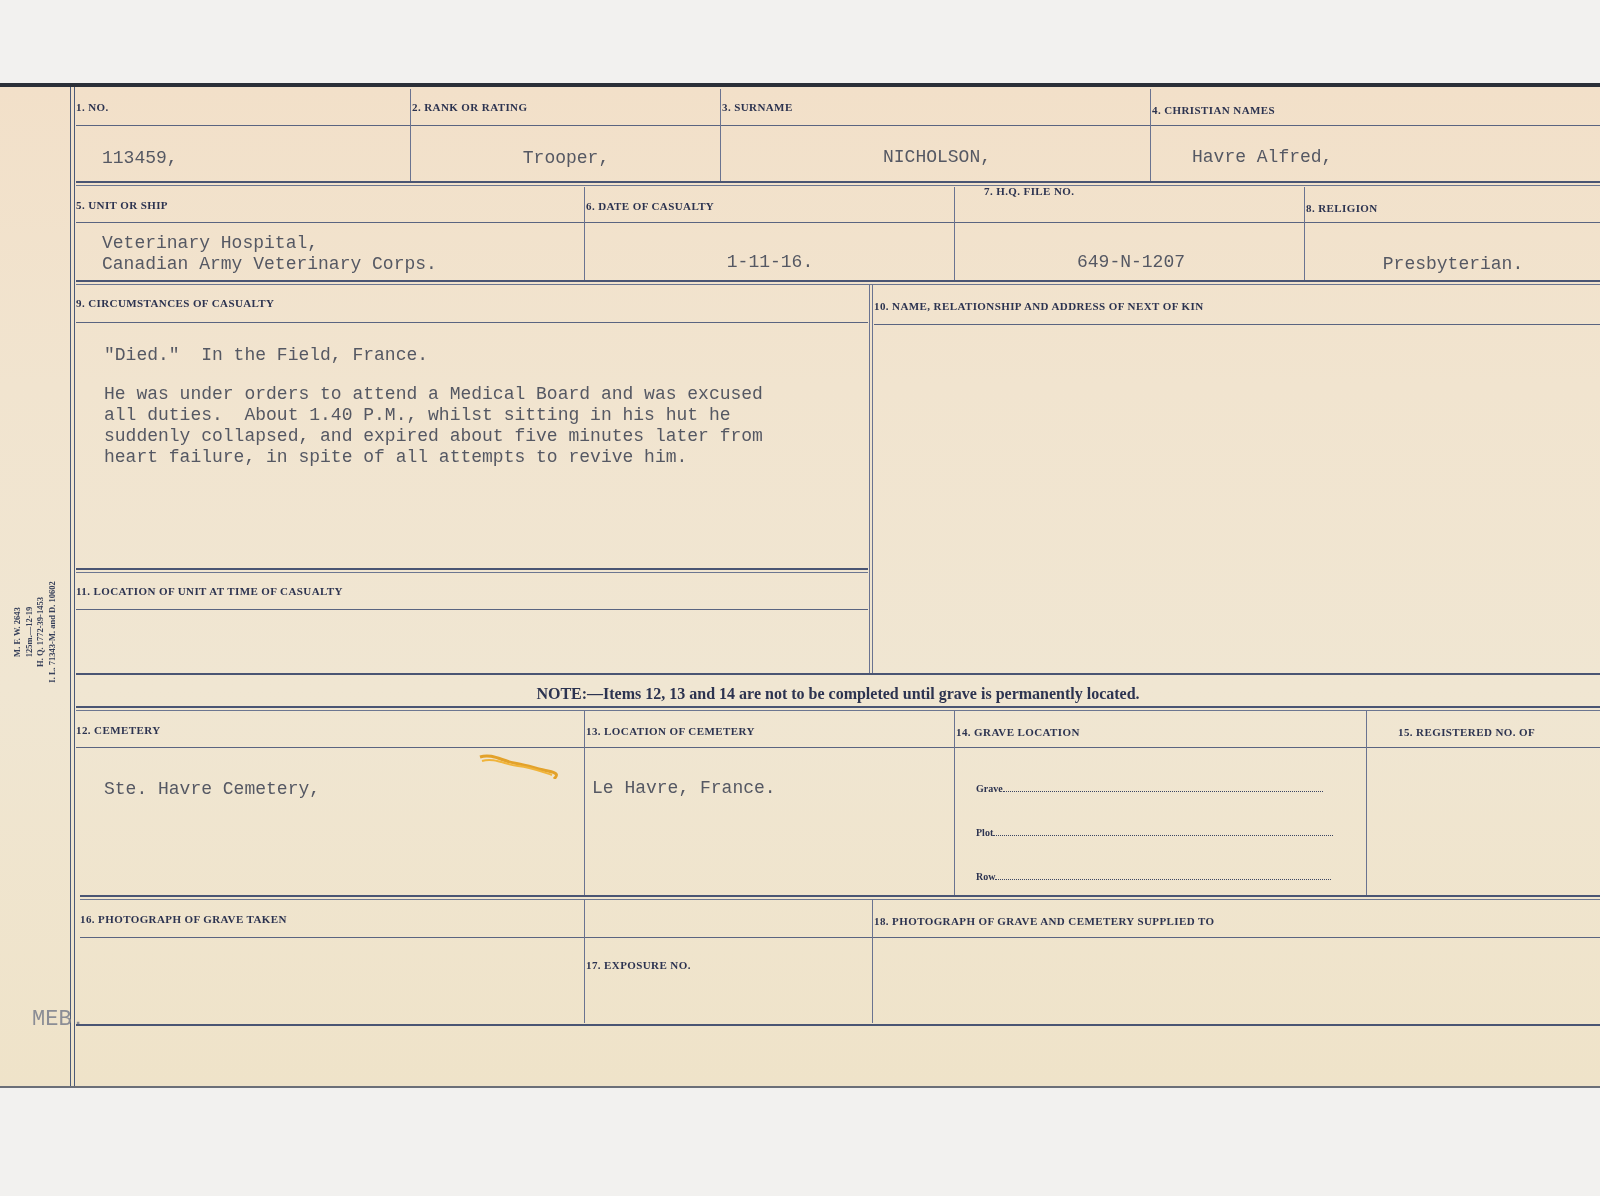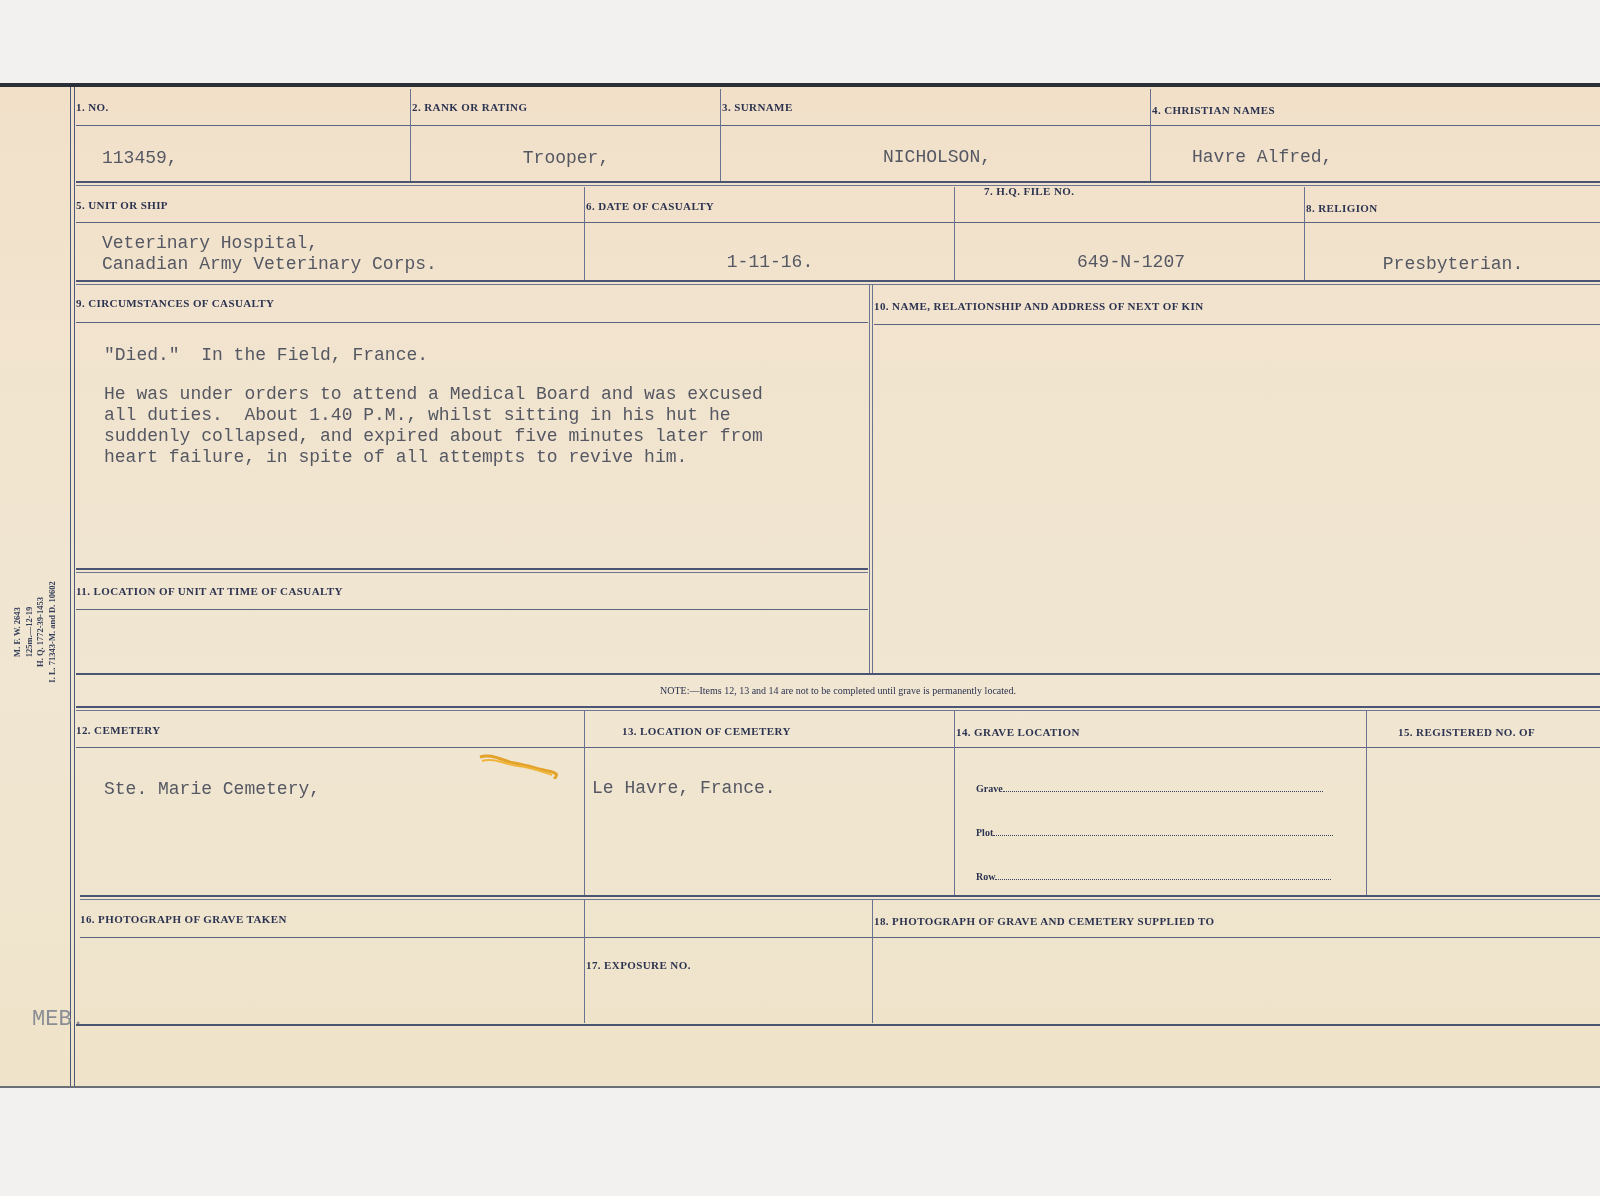--- a/index.html
+++ b/index.html
@@ -37,22 +37,22 @@
     .vl { position:absolute; width:0; border-left:1px solid #6a7390; }
     .lbl {
       position:absolute; font-family:"Liberation Serif", serif; font-weight:bold;
       font-size:11px; color:#2c3350; letter-spacing:0.4px; white-space:nowrap;
     }
     .val {
       position:absolute; font-family:"Liberation Mono", monospace; font-size:18px;
       color:#555863; white-space:pre; line-height:21px;
     }
     .note {
-      position:absolute; font-family:"Liberation Serif", serif; font-weight:normal;
-      font-size:10px; color:#2c3350; white-space:nowrap;
+      position:absolute; font-family:"Liberation Serif", serif; font-weight:bold;
+      font-size:16px; color:#2c3350; white-space:nowrap;
     }
     .dotline {
       position:absolute; font-family:"Liberation Serif", serif; font-weight:bold;
       font-size:10px; color:#2c3350;
     }
     .dotline .dots {
       display:inline-block; vertical-align:baseline; border-bottom:1px dotted #3b4563; height:8px;
     }
     .thread {
       position:absolute; left:478px; top:662px; width:90px; height:30px;
@@ -128,29 +128,29 @@
   <svg class="thread" viewBox="0 0 90 30">
     <path d="M2 8 C 14 4, 24 12, 36 14 S 60 20, 70 22 S 80 26, 76 30" stroke="#e3a22a" stroke-width="3" fill="none"></path>
     <path d="M4 12 C 16 8, 28 16, 40 17 S 62 22, 74 26" stroke="#f0b43a" stroke-width="2" fill="none"></path>
   </svg>
 
   <div class="hl" style="left:76px;width:1524px;top:586px;"></div>
   <div class="note" style="left:76px;width:1524px;top:598px;text-align:center;">NOTE:—Items 12, 13 and 14 are not to be completed until grave is permanently located.</div>
   <div class="hl dbl" style="left:76px;width:1524px;top:619px;"></div>
 
   <div class="lbl" style="left:76px;width:508px;top:637px;">12. CEMETERY</div>
-  <div class="lbl" style="left:586px;width:368px;top:638px;padding-left:36px;">13. LOCATION OF CEMETERY</div>
+  <div class="lbl" style="left:586px;width:368px;top:638px;">13. LOCATION OF CEMETERY</div>
   <div class="lbl" style="left:956px;width:410px;top:639px;">14. GRAVE LOCATION</div>
   <div class="lbl" style="left:1368px;width:232px;top:639px;text-align:left;padding-left:30px;">15. REGISTERED NO. OF</div>
   <div class="hl thin" style="left:76px;width:1524px;top:660px;"></div>
   <div class="vl" style="left:584px;top:624px;height:184px;"></div>
   <div class="vl" style="left:954px;top:624px;height:184px;"></div>
   <div class="vl" style="left:1366px;top:624px;height:184px;"></div>
 
-  <div class="val" style="left:104px;top:692px;">Ste. Marie Cemetery,</div>
+  <div class="val" style="left:104px;top:692px;">Ste. Havre Cemetery,</div>
   <div class="val" style="left:592px;top:691px;">Le Havre, France.</div>
 
   <div class="dotline" style="left:976px;top:696px;">
     <span>Grave</span><span class="dots" style="width:320px;"></span>
   </div>
   <div class="dotline" style="left:976px;top:740px;">
     <span>Plot</span><span class="dots" style="width:340px;"></span>
   </div>
   <div class="dotline" style="left:976px;top:784px;">
     <span>Row</span><span class="dots" style="width:336px;"></span>

